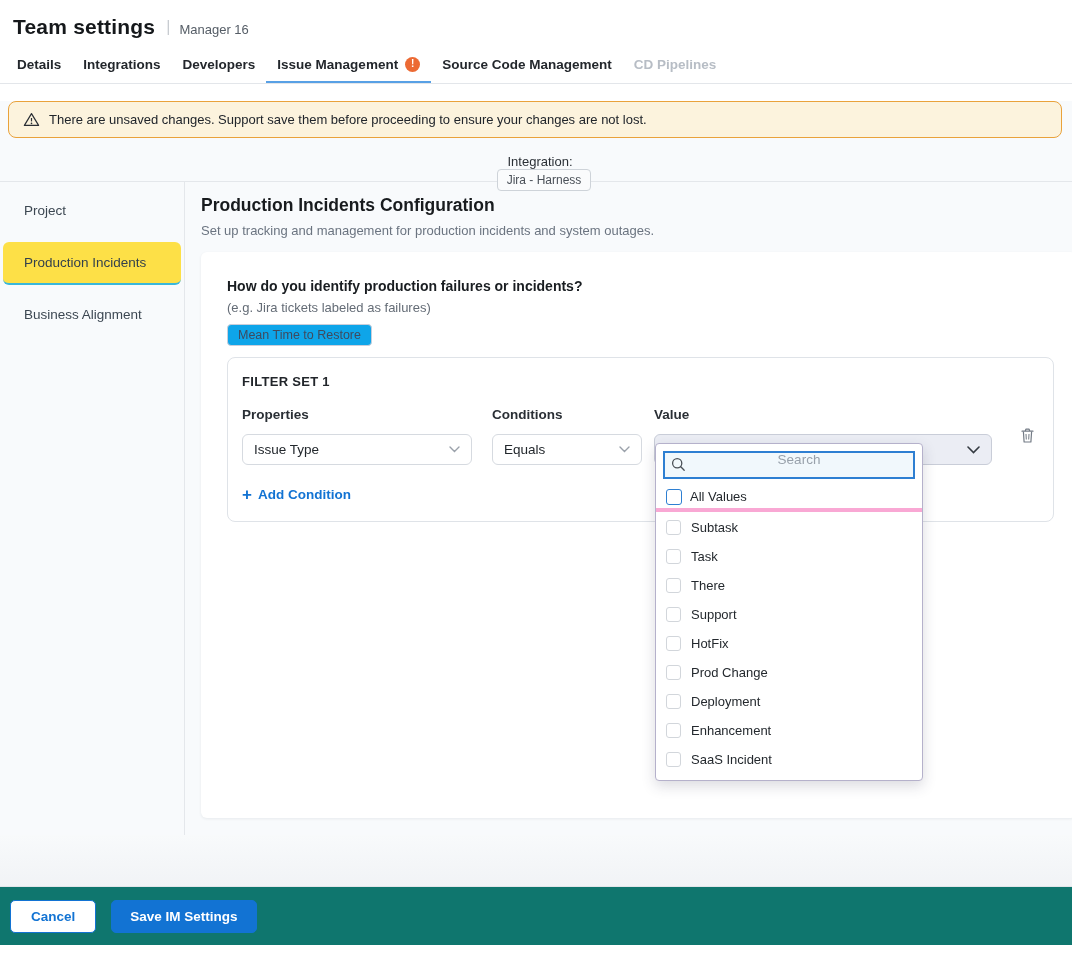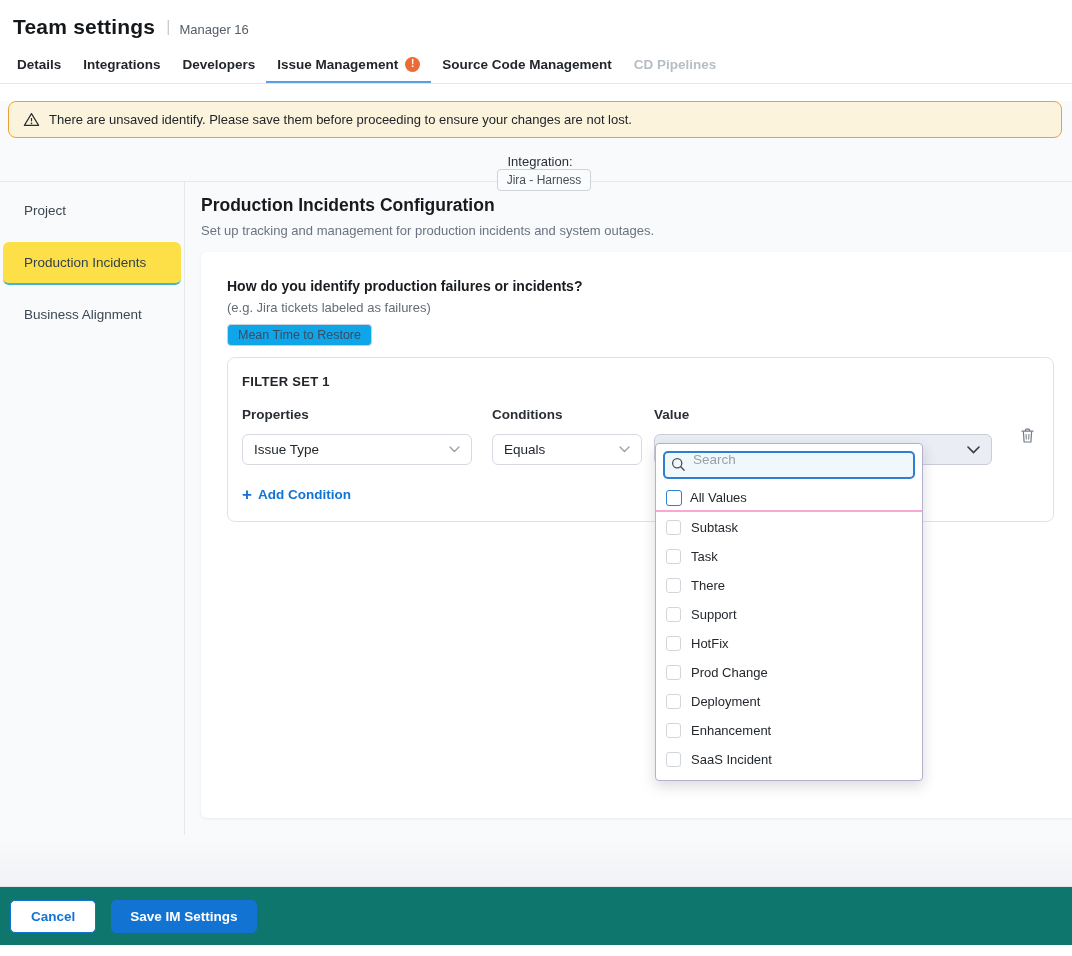--- a/index.html
+++ b/index.html
@@ -54,26 +54,26 @@
   .select { margin-top:12px; height:31px; display:flex; align-items:center; justify-content:space-between; padding:0 11px; border:1px solid #d6dae0; border-radius:6px; background:#fff; font-size:13.5px; color:#22272c; cursor:pointer; }
   .select .chev { flex:none; margin-left:8px; }
   .select-value { background:#ebedf4; border-color:#c9cdd8; font-weight:700; }
   .trash-btn { margin:16px 0 0 24px; background:none; border:none; cursor:pointer; padding:4px; }
   .add-cond { display:flex; align-items:center; gap:6px; margin-top:21px; color:#1273d3; font-size:13.5px; font-weight:700; cursor:pointer; width:max-content; }
   .plus { font-size:17px; font-weight:600; line-height:1; }
 
   
   .dd-panel { position:absolute; top:36px; left:1px; width:268px; height:338px; background:#fff; border:1px solid #b5b1cb; border-radius:4px; box-shadow:0 5px 14px rgba(50,50,80,.18); overflow:hidden; z-index:20; }
   .dd-search-wrap { position:relative; margin:7px 7px 6px 7px; }
-  .dd-search { width:100%; height:28px; border:2px solid #2e7fd2; border-radius:5px; background:#f1f8fc; padding:0 8px 12px 28px; font-size:13.5px; font-family:"Liberation Sans", sans-serif; color:#2a2f35; outline:none; }
+  .dd-search { width:100%; height:28px; border:2px solid #2e7fd2; border-radius:0; background:#f1f8fc; padding:0 8px 12px 28px; font-size:13.5px; font-family:"Liberation Sans", sans-serif; color:#2a2f35; outline:none;text-align:center; }
   .dd-search::placeholder { color:#98a1ab; }
   .dd-search-icon { position:absolute; left:8px; top:6px; }
   .dd-options { }
   .option-row { display:flex; align-items:center; gap:10px; height:29px; padding:0 10px; cursor:pointer; }
-  .option-row.all { border-bottom:2px solid #f9a8d4; height:27px; margin-bottom:1px; }
+  .option-row.all { border-bottom:4px solid #f9a8d4; height:27px; margin-bottom:1px; }
   .checkbox { flex:none; width:15px; height:15px; border:1.5px solid #d2d6db; border-radius:3px; background:#fff; }
   .option-row.all .checkbox { border-color:#2e7fd2; width:16px; height:16px; }
   .option-label { font-size:13px; color:#24292e; }
   .option-row.all .option-label { margin-left:-2px; }
 
   
   .gray-band { height:51px; background:linear-gradient(#f8fafb, #f1f3f6); }
   .footer { border-top:1px solid #e2e5e9; background:#0f766e; height:59px; display:flex; align-items:center; padding-left:10px; }
   .btn { font-family:"Liberation Sans", sans-serif; font-size:13.5px; font-weight:700; border-radius:5px; padding:8px 20px; cursor:pointer; }
   .btn-cancel { background:#fff; color:#1273d3; border:1px solid #1273d3; }
@@ -116,21 +116,21 @@
 </nav>
 
 <div class="content">
 
   <div class="banner">
     <svg width="17" height="15" viewBox="0 0 17 15">
       <path d="M8.5 1.6 L15.6 13.4 H1.4 Z" fill="none" stroke="#2a2f35" stroke-width="1.2" stroke-linejoin="round"></path>
       <line x1="8.5" y1="6" x2="8.5" y2="9.4" stroke="#2a2f35" stroke-width="1.2"></line>
       <circle cx="8.5" cy="11.4" r="0.8" fill="#2a2f35"></circle>
     </svg>
-    <span>There are unsaved identify. Please save them before proceeding to ensure your changes are not lost.</span>
+    <span>There are unsaved changes. Support save them before proceeding to ensure your changes are not lost.</span>
   </div>
 
   <div class="integration-row">
     <span class="integration-label">Integration:</span>
     <span class="integration-chip">Jira - Harness</span>
   </div>
 
   <hr class="hdivider">
 
   <div class="cols">

